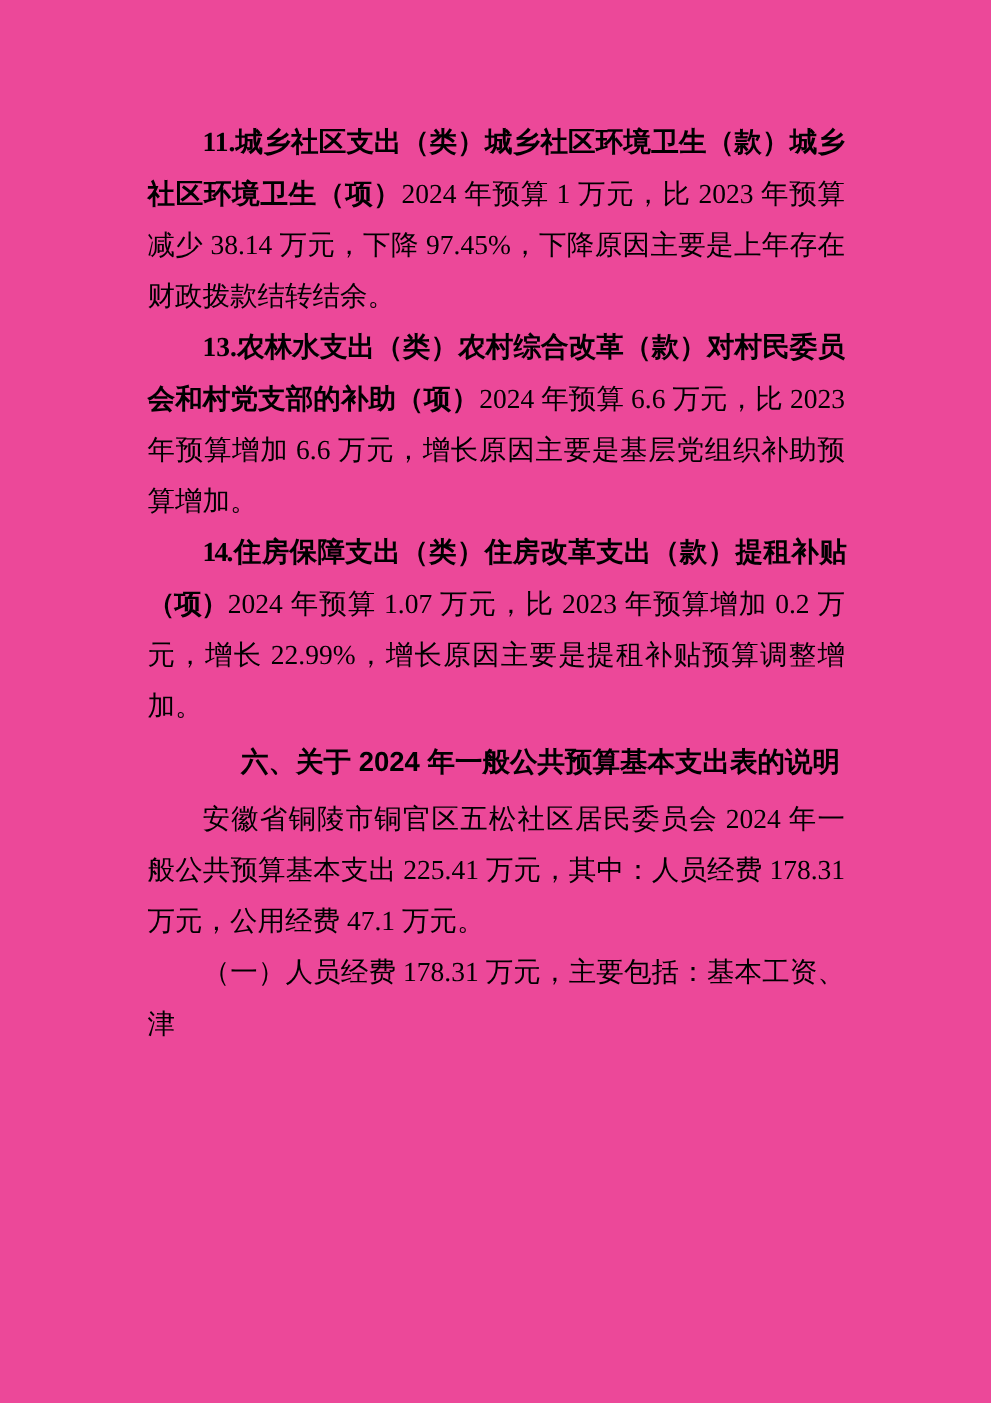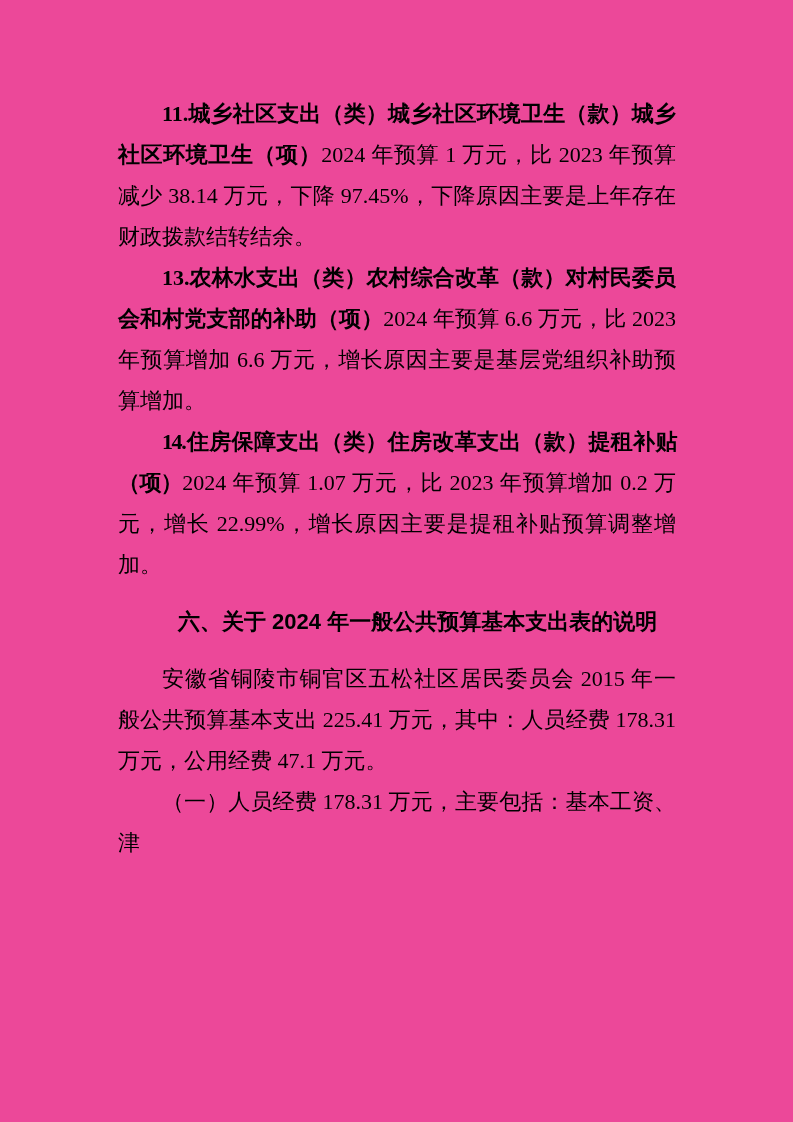--- a/index.html
+++ b/index.html
@@ -22,44 +22,44 @@
     font-family: "Liberation Serif", "DejaVu Serif", serif;
     font-size: 22px;
     line-height: 41px;
     text-align: justify;
     text-indent: 44px;
     color: #000000;
   }
   .para .lead { font-weight: 700; }
   .para.tight .lead { letter-spacing: -1.4px; }
   .section-heading {
-    margin: 16px;
+    margin: 4px;
     font-family: "Liberation Sans", "DejaVu Sans", sans-serif;
     font-size: 22px;
     line-height: 41px;
     font-weight: 700;
-    text-align: left;
+    text-align: right;
     text-indent: 44px;
     color: #000000;
   }
 </style>
 </head>
 <body>
 
 <div class="page">
   <div class="content">
 
     <p class="para"><span class="lead">11.城乡社区支出（类）城乡社区环境卫生（款）城乡社区环境卫生（项）</span><span>2024 年预算 1 万元，比 2023 年预算减少 38.14 万元，下降 97.45%，下降原因主要是上年存在财政拨款结转结余。</span></p>
 
 
     <p class="para"><span class="lead">13.农林水支出（类）农村综合改革（款）对村民委员会和村党支部的补助（项）</span><span>2024 年预算 6.6 万元，比 2023 年预算增加 6.6 万元，增长原因主要是基层党组织补助预算增加。</span></p>
 
     <p class="para tight"><span class="lead">14.住房保障支出（类）住房改革支出（款）提租补贴（项）</span><span>2024 年预算 1.07 万元，比 2023 年预算增加 0.2 万元，增长 22.99%，增长原因主要是提租补贴预算调整增加。</span></p>
 
 
     <h2 class="section-heading">六、关于 2024 年一般公共预算基本支出表的说明</h2>
 
-    <p class="para">安徽省铜陵市铜官区五松社区居民委员会 2015 年一般公共预算基本支出 225.41 万元，其中：人员经费 178.31 万元，公用经费 47.1 万元。</p>
+    <p class="para">安徽省铜陵市铜官区五松社区居民委员会 2024 年一般公共预算基本支出 225.41 万元，其中：人员经费 178.31 万元，公用经费 47.1 万元。</p>
 
     <p class="para">（一）人员经费 178.31 万元，主要包括：基本工资、津</p>
 
   </div>
 </div>
 
 </body></html>

